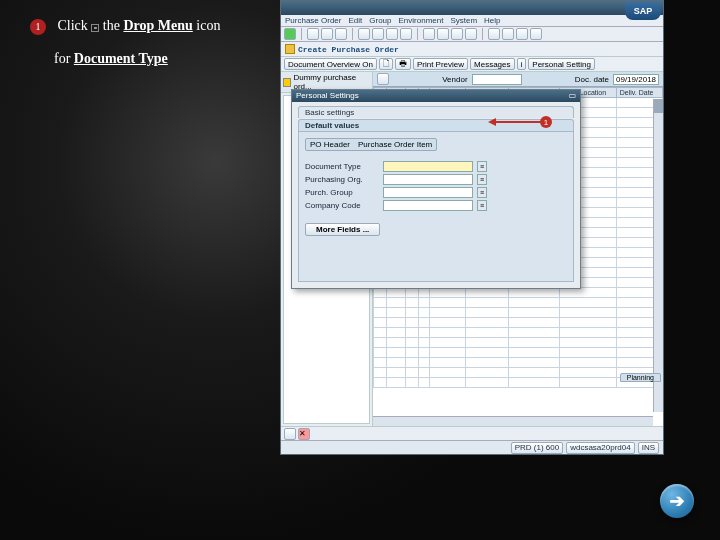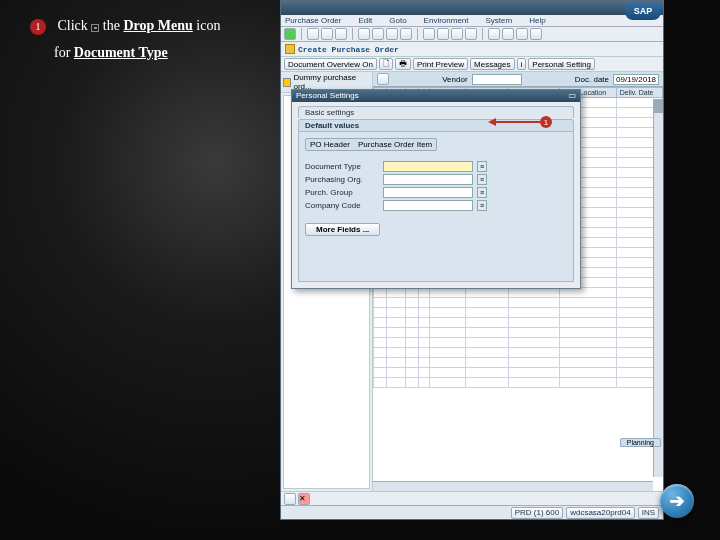--- a/index.html
+++ b/index.html
@@ -15,40 +15,40 @@
     width: 250px;
     font-size: 14px;
     font-family: "Times New Roman", serif;
   }
   .step-badge {
     display: inline-block;
     width: 16px; height: 16px; border-radius: 50%;
     background: #b02020; color:#fff; font-size:10px; line-height:16px; text-align:center;
     margin-right: 8px; vertical-align: middle;
   }
-  .line2 { margin-top: 10px; margin-left: 24px; }
+  .line2 { margin-top: 16px; margin-left: 24px; }
   .app {
     position: absolute;
     top: 0; left: 280px;
-    width: 384px; height: 520px;
+    width: 384px; height: 455px;
     background: #ef4444;
     color: #000;
     font-size: 8px;
     border: 1px solid #5a6a78;
     display: flex; flex-direction: column;
   }
   .titlebar {
     background: linear-gradient(#4b6f88, #2b4860);
     color:#fff; height:14px; display:flex; align-items:center;
     justify-content: space-between; padding: 0 3px;
   }
   .titlebar .winbtns span{display:inline-block;width:11px;height:9px;background:#7d93a5;margin-left:1px;border:1px solid #334;}
   .menubar {
     background:#e8eef4;border-bottom:1px solid #aab;
-    display:flex;gap:17px;padding:1px 4px;color:#1a3a5a;
+    display:flex;gap:7px;padding:1px 4px;color:#1a3a5a;
   }
   .toolbar {
     background:#e8eef4;border-bottom:1px solid #aab;
     display:flex;align-items:center;gap:2px;padding:1px 3px;
   }
   .toolbtn{width:12px;height:12px;border:1px solid #9ab;background:linear-gradient(#fff,#dbe6f0);border-radius:2px;}
   .sap-logo{position:absolute;right:2px;top:1px;width:36px;height:18px;
     background:linear-gradient(#3a6ea0,#1a4a78);color:#fff;font-weight:bold;
     font-size:9px;display:flex;align-items:center;justify-content:center;
     border-radius:0 0 8px 8px;
@@ -128,21 +128,21 @@
 
 <div class="app">
   <div class="sap-logo">SAP</div>
   <div class="titlebar">
     <span></span>
     <span class="winbtns"><span></span><span></span><span></span></span>
   </div>
   <div class="menubar">
     <span>Purchase Order</span>
     <span>Edit</span>
-    <span>Goto</span>
+    <span>Group</span>
     <span>Environment</span>
     <span>System</span>
     <span>Help</span>
   </div>
   <div class="toolbar">
     <span class="toolbtn" style="background:#5c5;"></span>
     <span class="sep"></span>
     <span class="toolbtn"></span>
     <span class="toolbtn"></span>
     <span class="toolbtn"></span>

